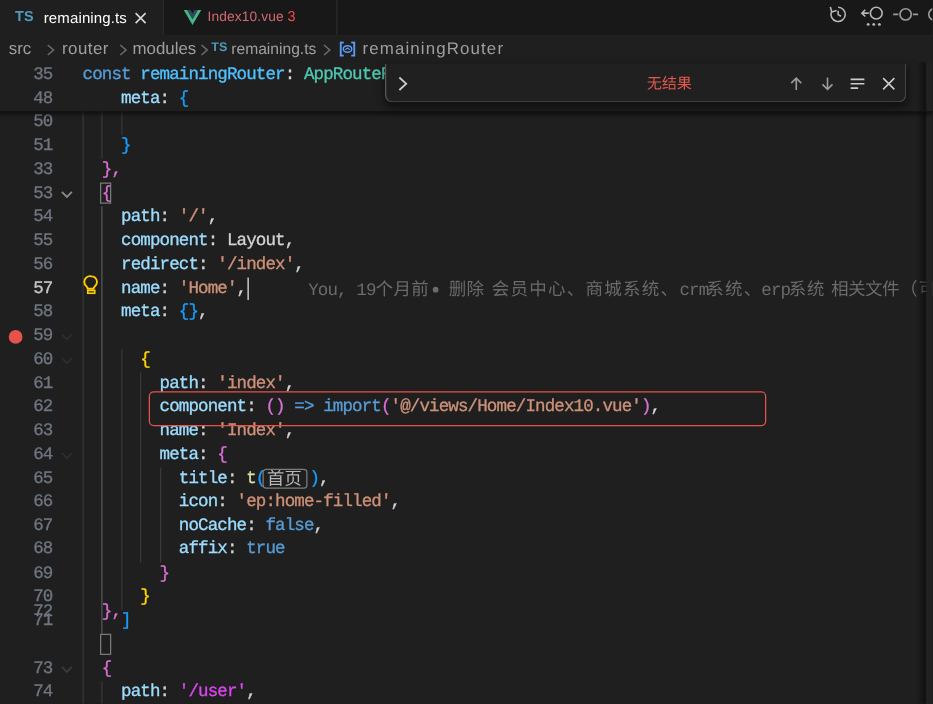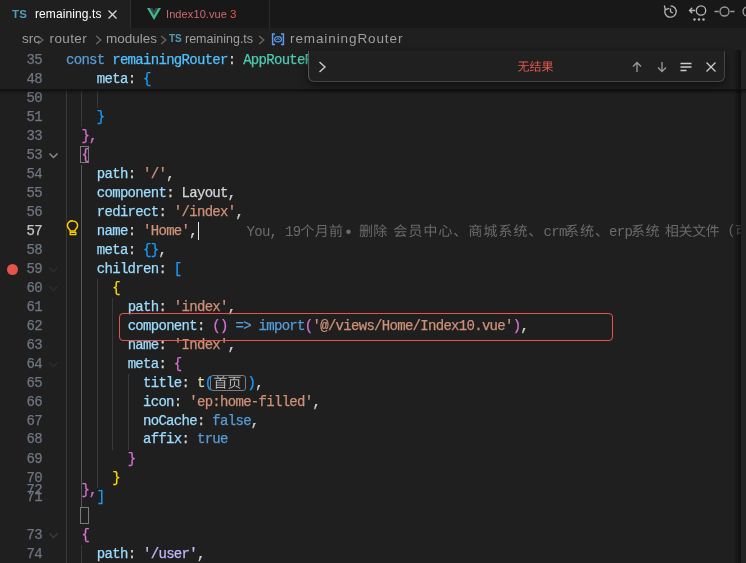--- a/index.html
+++ b/index.html
@@ -55,21 +55,20 @@
 <div class="r" style="top:221.5px">
       <span class="ln" style="color:#c6c6c6">57</span>
       <span class="c"><span style="color:#D4D4D4">    </span><span style="color:#9CDCFE">name</span><span style="color:#D4D4D4">: </span><span style="color:#CE9178">'Home'</span><span style="color:#D4D4D4">,</span></span>
     </div>
 <div class="r" style="top:240.5px">
       <span class="ln" style="color:#6e7681">58</span>
       <span class="c"><span style="color:#D4D4D4">    </span><span style="color:#9CDCFE">meta</span><span style="color:#D4D4D4">: </span><span style="color:#179FFF">{}</span><span style="color:#D4D4D4">,</span></span>
     </div>
 <div class="r" style="top:259.5px">
       <span class="ln" style="color:#6e7681">59</span>
-      <span class="c"><span style="color:#D4D4D4">    </span><span style="color:#9CDCFE">children</span><span style="color:#D4D4D4">: </span><span style="color:#179FFF">[</span></span>
     </div>
 <div class="r" style="top:278.5px">
       <span class="ln" style="color:#6e7681">60</span>
       <span class="c"><span style="color:#D4D4D4">      </span><span style="color:#FFD700">{</span></span>
     </div>
 <div class="r" style="top:297.5px">
       <span class="ln" style="color:#6e7681">61</span>
       <span class="c"><span style="color:#D4D4D4">        </span><span style="color:#9CDCFE">path</span><span style="color:#D4D4D4">: </span><span style="color:#CE9178">'index'</span><span style="color:#D4D4D4">,</span></span>
     </div>
 <div class="r" style="top:316.5px">
@@ -115,21 +114,21 @@
 <div class="r" style="top:481px">
       <span class="ln" style="color:#6e7681">72</span>
       <span class="c"><span style="color:#D4D4D4">  </span><span style="color:#DA70D6">},</span></span>
     </div>
 <div class="r" style="top:525.5px">
       <span class="ln" style="color:#6e7681">73</span>
       <span class="c"><span style="color:#D4D4D4">  </span><span style="color:#DA70D6">{</span></span>
     </div>
 <div class="r" style="top:544.5px">
       <span class="ln" style="color:#6e7681">74</span>
-      <span class="c"><span style="color:#D4D4D4">    </span><span style="color:#9CDCFE">path</span><span style="color:#D4D4D4">: </span><span style="color:#c4b5fd">'/user'</span><span style="color:#D4D4D4">,</span></span>
+      <span class="c"><span style="color:#D4D4D4">    </span><span style="color:#9CDCFE">path</span><span style="color:#D4D4D4">: </span><span style="color:#d946ef">'/user'</span><span style="color:#D4D4D4">,</span></span>
     </div>
 <div style="position:absolute;left:209.5px;top:374.7px;width:36px;height:16.5px;border:1px solid #7d7d7d;border-radius:3px"></div>
 <svg style="position:absolute;left:0;top:0;pointer-events:none" width="746" height="563" viewBox="0 0 746 563">
       <path transform="translate(213.5 387.7) scale(0.01400 -0.01400)" d="M243 312H755V210H243ZM243 373V472H755V373ZM243 150H755V44H243ZM228 815C259 782 294 736 313 702H54V632H456C450 602 442 568 433 539H168V-80H243V-23H755V-80H833V539H512L546 632H949V702H696C725 737 757 779 785 820L702 842C681 800 643 742 611 702H345L389 725C370 758 331 808 294 844Z" fill="#b8b8b8"></path>
       <path transform="translate(227.5 387.7) scale(0.01400 -0.01400)" d="M464 462V281C464 174 421 55 50 -19C66 -35 87 -64 96 -80C485 4 541 143 541 280V462ZM545 110C661 56 812 -27 885 -83L932 -23C854 32 703 111 589 161ZM171 595V128H248V525H760V130H839V595H478C497 630 517 673 535 715H935V785H74V715H449C437 676 419 631 403 595Z" fill="#b8b8b8"></path>
     </svg>
 <div class="r" style="top:373.5px">
       <span class="c" style="left:247.6px"><span style="color:#179FFF">)</span><span style="color:#D4D4D4">,</span></span>
     </div>
 <svg style="position:absolute;left:240px;top:221.5px" width="506" height="19" viewBox="0 0 506 19">
@@ -222,21 +221,21 @@
       </svg>
 <svg style="position:absolute;left:714px;top:3px" width="21" height="17" viewBox="0 0 21 17">
 <circle cx="10.5" cy="8.5" r="4.5" fill="none" stroke="#9a9a9a" stroke-width="1.3"></circle>
 <path d="M0.5 8.5 H4.7 M16.3 8.5 H20.5" fill="none" stroke="#9a9a9a" stroke-width="1.3"></path>
       </svg>
 <svg style="position:absolute;left:739px;top:3px" width="7" height="17" viewBox="0 0 7 17">
 <circle cx="8.5" cy="8.5" r="4.5" fill="none" stroke="#9a9a9a" stroke-width="1.3"></circle>
       </svg>
 </div>
 <div style="position:absolute;left:0;top:28px;width:746px;height:22px;background:#1f1f1f;font-size:13.5px;color:#9f9f9f">
-<span style="position:absolute;left:22px;line-height:22px">src</span>
+<span style="position:absolute;left:7px;line-height:22px">src</span>
       <svg style="position:absolute;left:35.5px;top:7px" width="9" height="10" viewBox="0 0 9 10">
         <path d="M2.2 1 L6.8 5 L2.2 9" fill="none" stroke="#6a6a6a" stroke-width="1.3"></path>
       </svg>
 <span style="position:absolute;left:49.5px;line-height:22px;letter-spacing:0.4px">router</span>
       <svg style="position:absolute;left:93.5px;top:7px" width="9" height="10" viewBox="0 0 9 10">
         <path d="M2.2 1 L6.8 5 L2.2 9" fill="none" stroke="#6a6a6a" stroke-width="1.3"></path>
       </svg>
 <span style="position:absolute;left:106px;line-height:22px">modules</span>
       <svg style="position:absolute;left:159px;top:7px" width="9" height="10" viewBox="0 0 9 10">
         <path d="M2.2 1 L6.8 5 L2.2 9" fill="none" stroke="#6a6a6a" stroke-width="1.3"></path>

